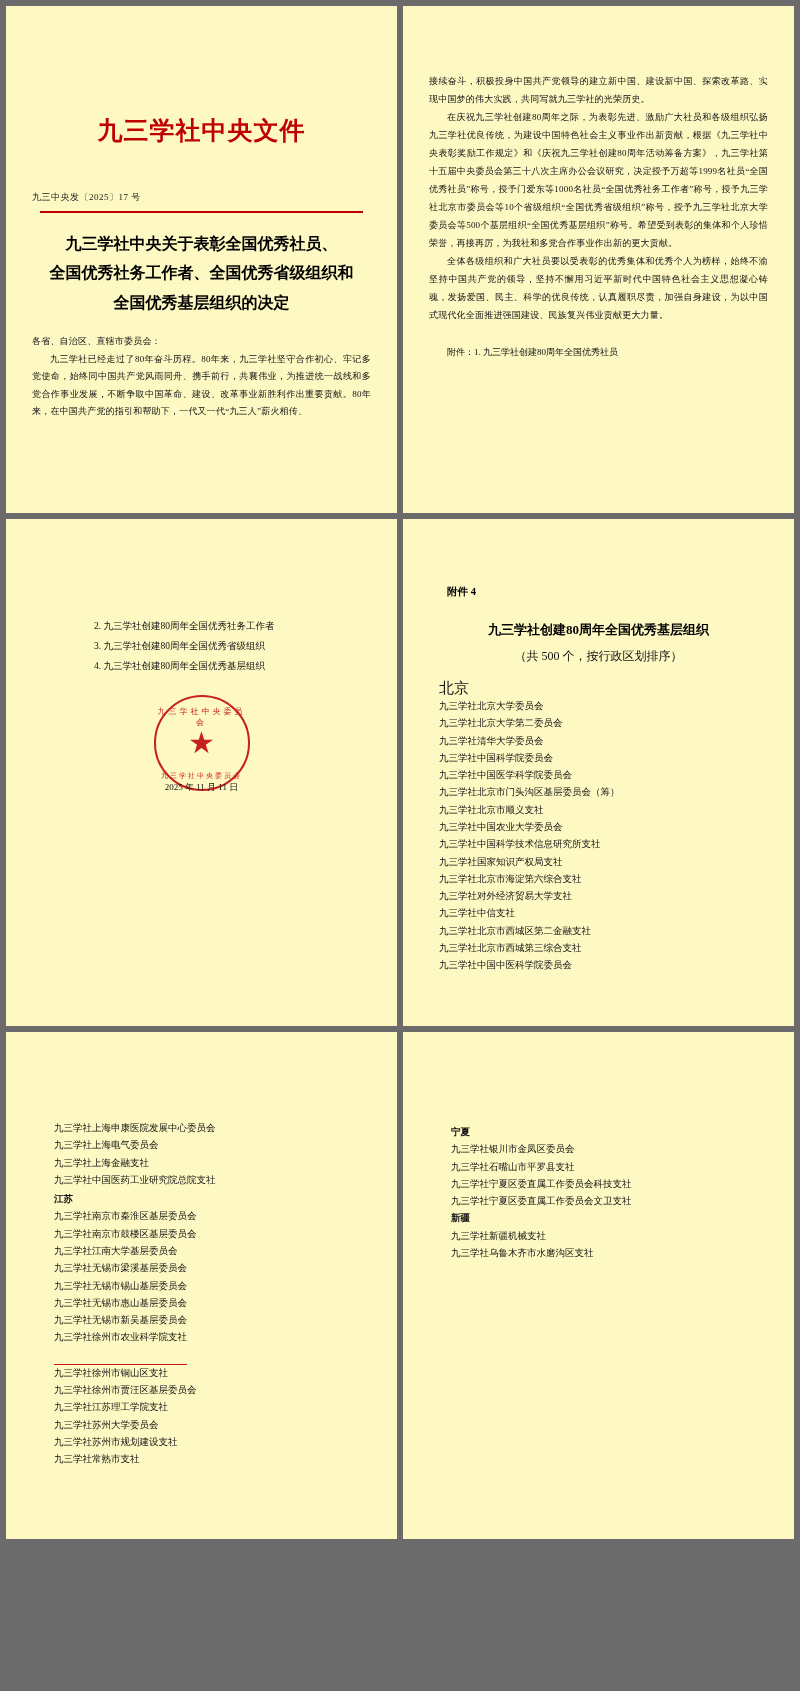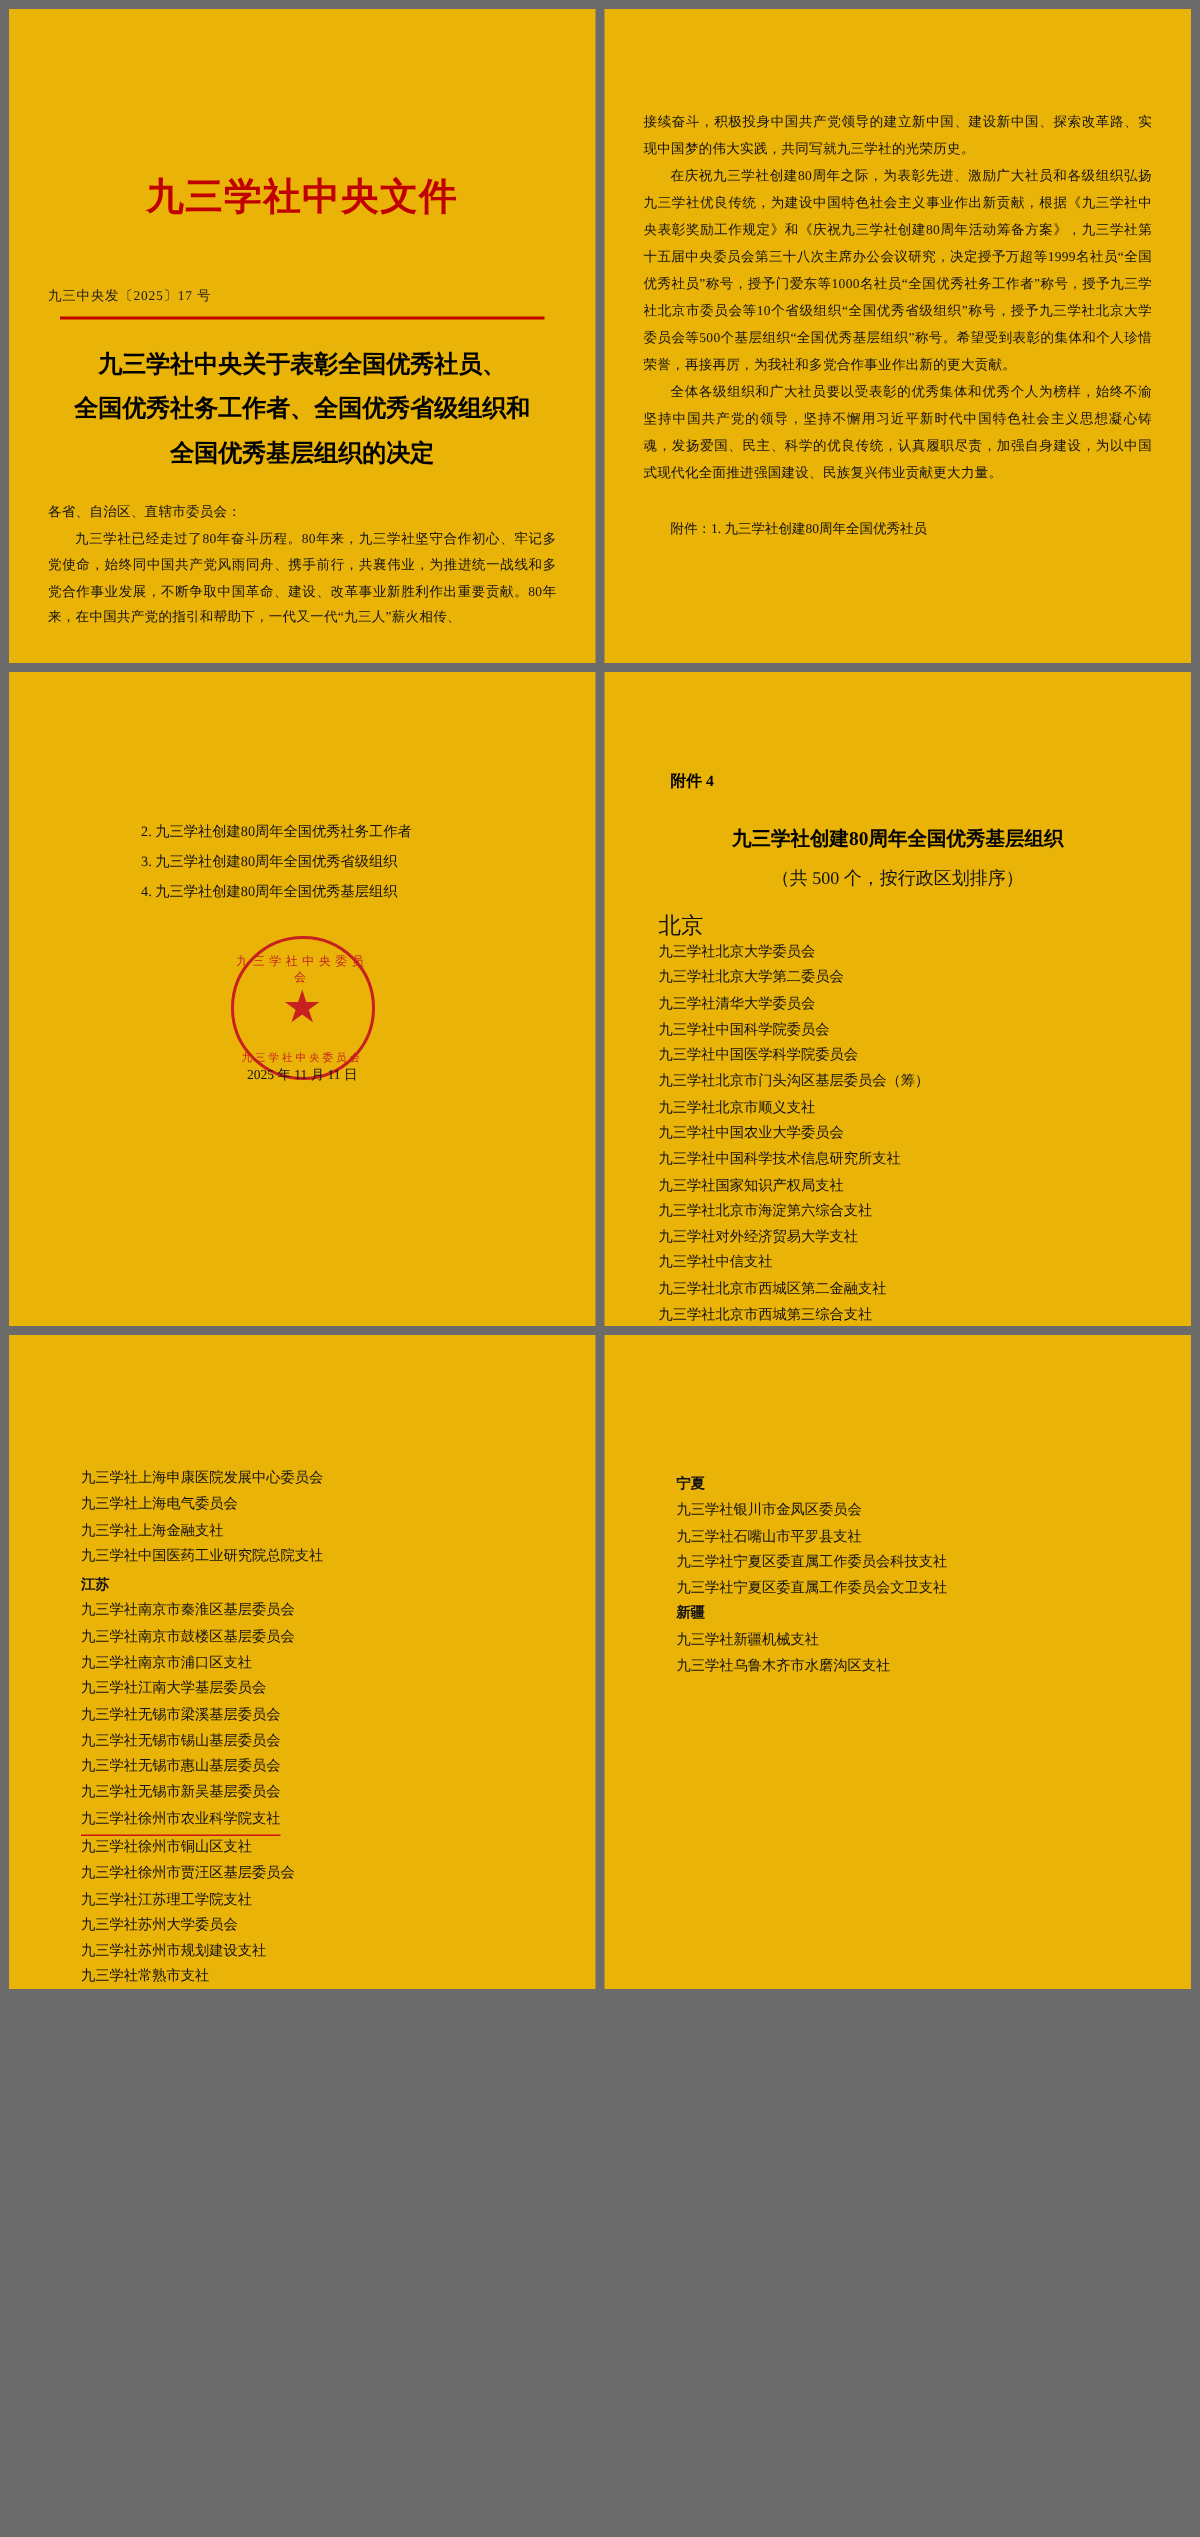--- a/index.html
+++ b/index.html
@@ -13,24 +13,24 @@
   }
   .sheet-grid {
     display: grid;
     grid-template-columns: 1fr 1fr;
     gap: 6px;
     padding: 6px;
     box-sizing: border-box;
     width: 800px;
   }
   .page {
-    background: #eab308;
+    background: #fef9c3;
     box-sizing: border-box;
     position: relative;
-    height: 436px;
+    height: 507px;
     padding: 20px 26px 18px 26px;
     overflow: hidden;
   }
   .page-inner {
     position: relative;
     height: 100%;
     width: 100%;
   }
   
   .doc-title {
@@ -203,21 +203,21 @@
     color: #111;
   }
   .p5-list div { white-space: nowrap; }
   .p5-region {
     font-weight: bold;
     margin-top: 2px;
   }
   .highlight-underline {
     border-bottom: 1.6px solid #d01212;
     display: inline-block;
-    padding-bottom: 1px;
+    padding-bottom: 17px;
   }
 
   
   .p6-list {
     font-size: 9.5px;
     line-height: 1.82;
     margin-top: 72px;
     margin-left: 22px;
     color: #111;
   }
@@ -309,21 +309,20 @@
   <div class="page">
     <div class="page-inner">
       <div class="p5-list">
         <div>九三学社上海申康医院发展中心委员会</div>
         <div>九三学社上海电气委员会</div>
         <div>九三学社上海金融支社</div>
         <div>九三学社中国医药工业研究院总院支社</div>
         <div class="p5-region">江苏</div>
         <div>九三学社南京市秦淮区基层委员会</div>
         <div>九三学社南京市鼓楼区基层委员会</div>
-        <div>九三学社南京市浦口区支社</div>
         <div>九三学社江南大学基层委员会</div>
         <div>九三学社无锡市梁溪基层委员会</div>
         <div>九三学社无锡市锡山基层委员会</div>
         <div>九三学社无锡市惠山基层委员会</div>
         <div>九三学社无锡市新吴基层委员会</div>
         <div>
           <span class="highlight-underline">九三学社徐州市农业科学院支社</span>
         </div>
         <div>九三学社徐州市铜山区支社</div>
         <div>九三学社徐州市贾汪区基层委员会</div>

